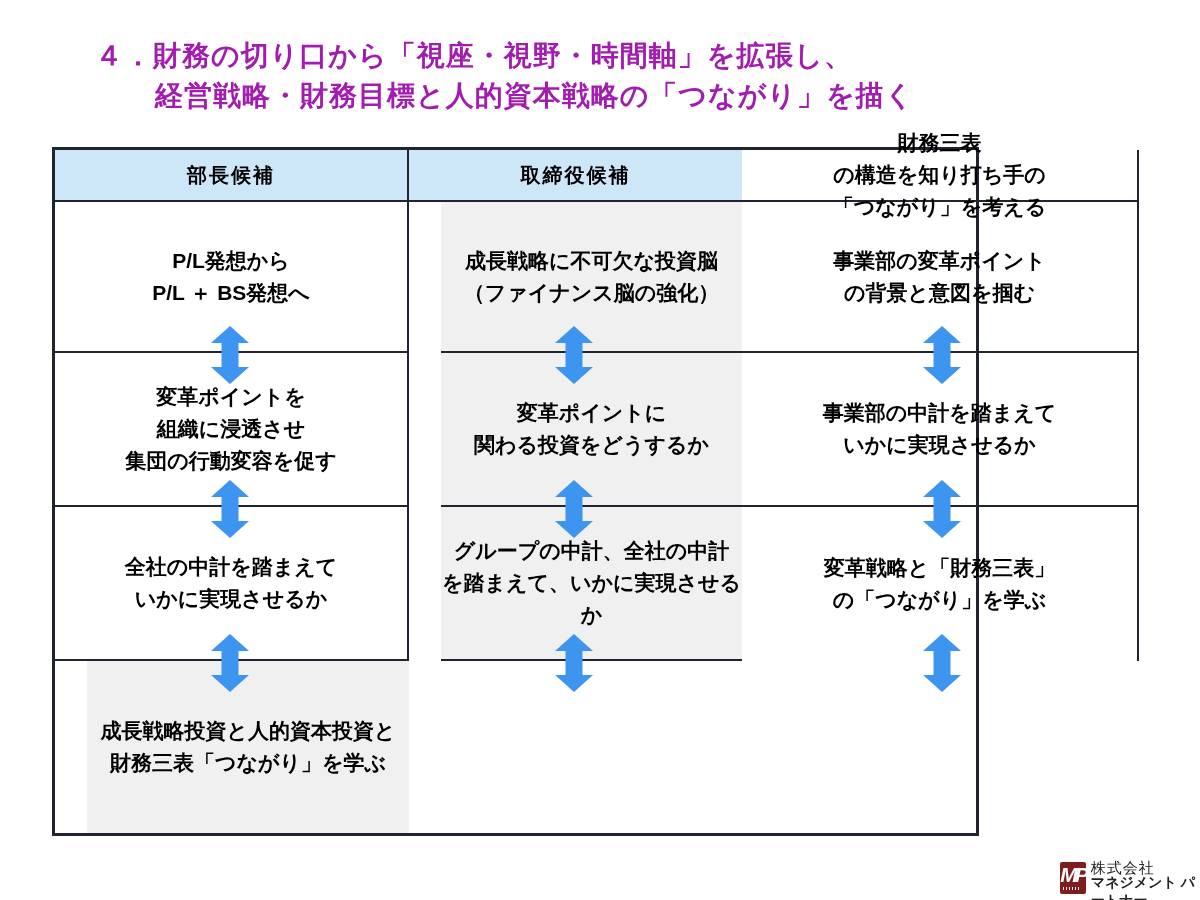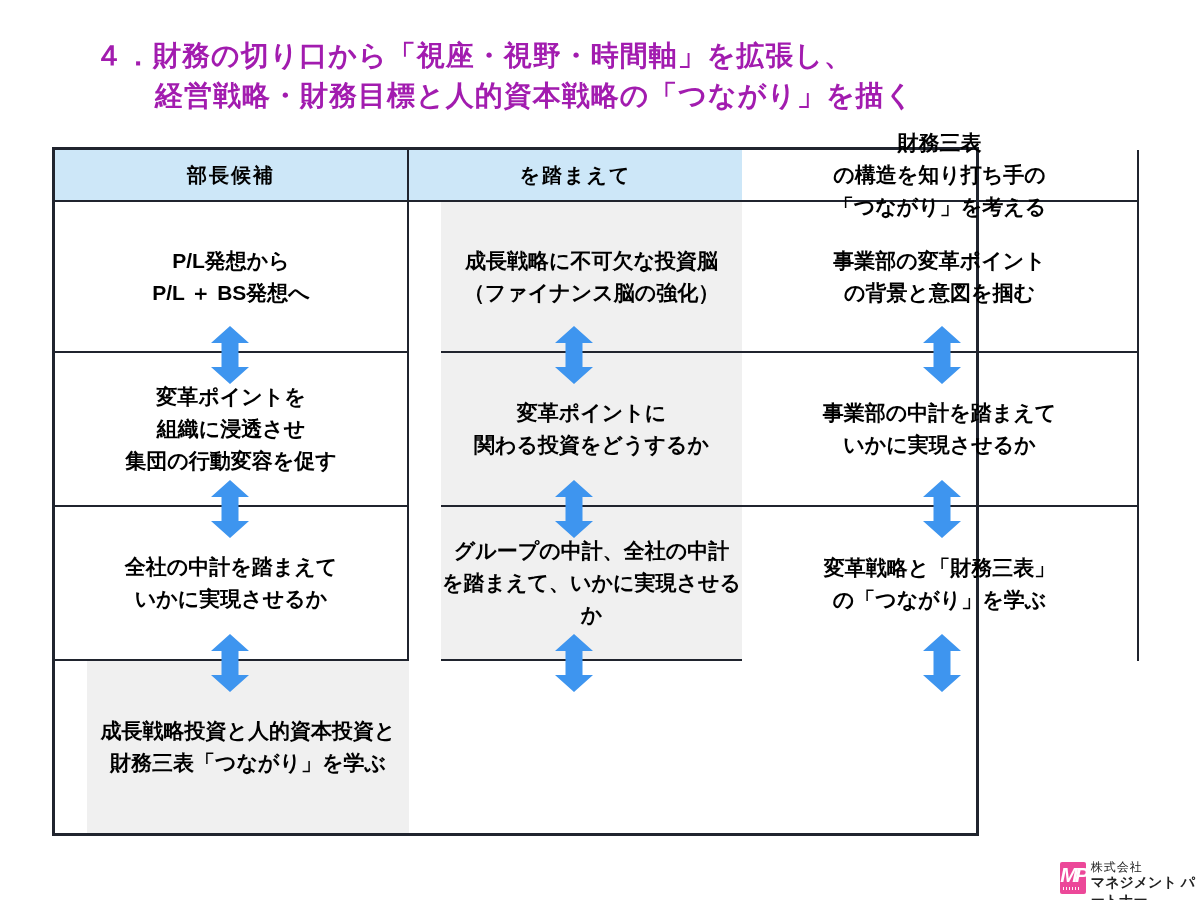--- a/index.html
+++ b/index.html
@@ -74,56 +74,56 @@
   
   .logo {
     position: absolute;
     left: 1060px; top: 862px;
     display: flex;
     align-items: flex-start;
   }
   .logo-mark {
     position: relative;
     width: 38px; height: 32px;
-    background: #ec4899;
+    background: #7f1d1d;
     border-radius: 2px;
     color: #ffffff;
     font-weight: bold;
     font-style: italic;
     font-size: 21px;
     letter-spacing: -3px;
     text-align: center;
     line-height: 26px;
     overflow: hidden;
   }
   .logo-mark .micro-strip {
     position: absolute;
     left: 3px; right: 6px; bottom: 4px;
     height: 3px;
     background: repeating-linear-gradient(90deg,
       rgba(255,255,255,.95) 0 1px, rgba(255,255,255,0) 1px 3px);
   }
   .logo-text { margin-left: 5px; color: #222222; }
-  .logo-text .prefix { font-size: 12px; line-height: 11px; letter-spacing: 1px; font-family: Liberation Serif, serif; }
+  .logo-text .prefix { font-size: 15px; line-height: 11px; letter-spacing: 1px; }
   .logo-text .name  { font-size: 14px; line-height: 18px; font-weight: bold; letter-spacing: 0; }
 </style>
 </head>
 <body>
 
 <div class="slide">
 
   <div class="title">
     <div class="line1">４．財務の切り口から「視座・視野・時間軸」を拡張し、</div>
     <div class="line2">経営戦略・財務目標と人的資本戦略の「つながり」を描く</div>
   </div>
 
   <div class="matrix">
 
     <div class="cell header">部長候補</div>
-    <div class="cell header last-col">を踏まえて</div>
+    <div class="cell header last-col">取締役候補</div>
 
     <div class="cell body">財務三表
 の構造を知り打ち手の
 「つながり」を考える</div>
     <div class="cell body">P/L発想から
 P/L ＋ BS発想へ</div>
     <div class="cell body gray last-col">成長戦略に不可欠な投資脳
 （ファイナンス脳の強化）</div>
 
     <div class="cell body">事業部の変革ポイント

